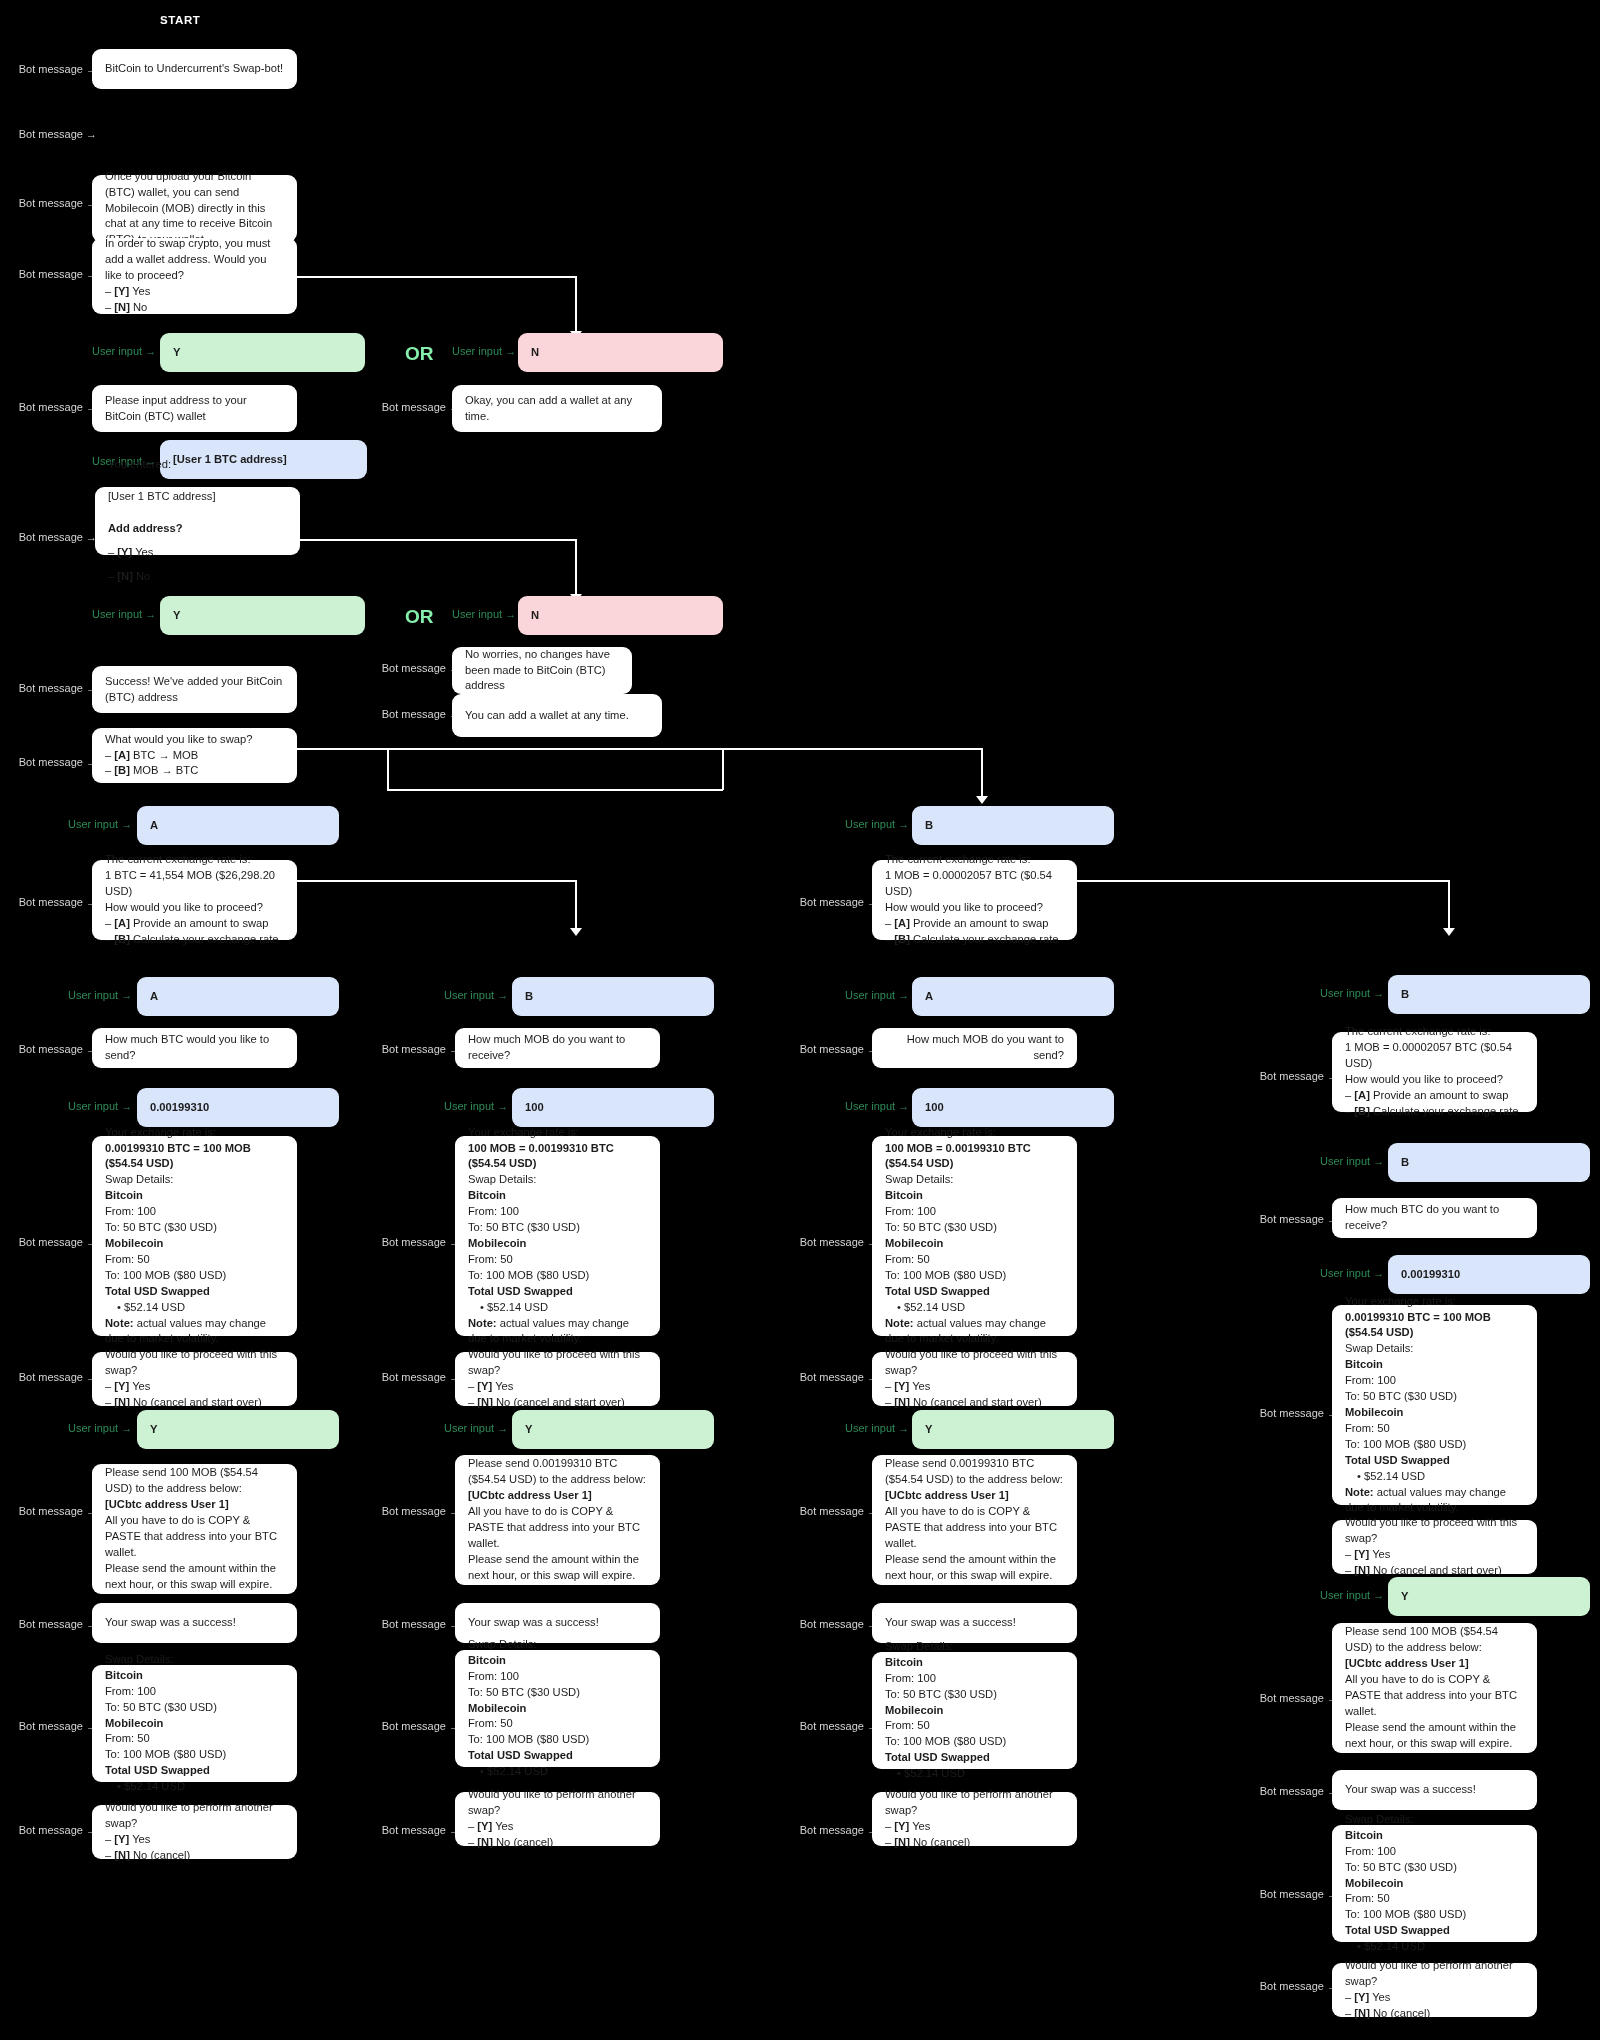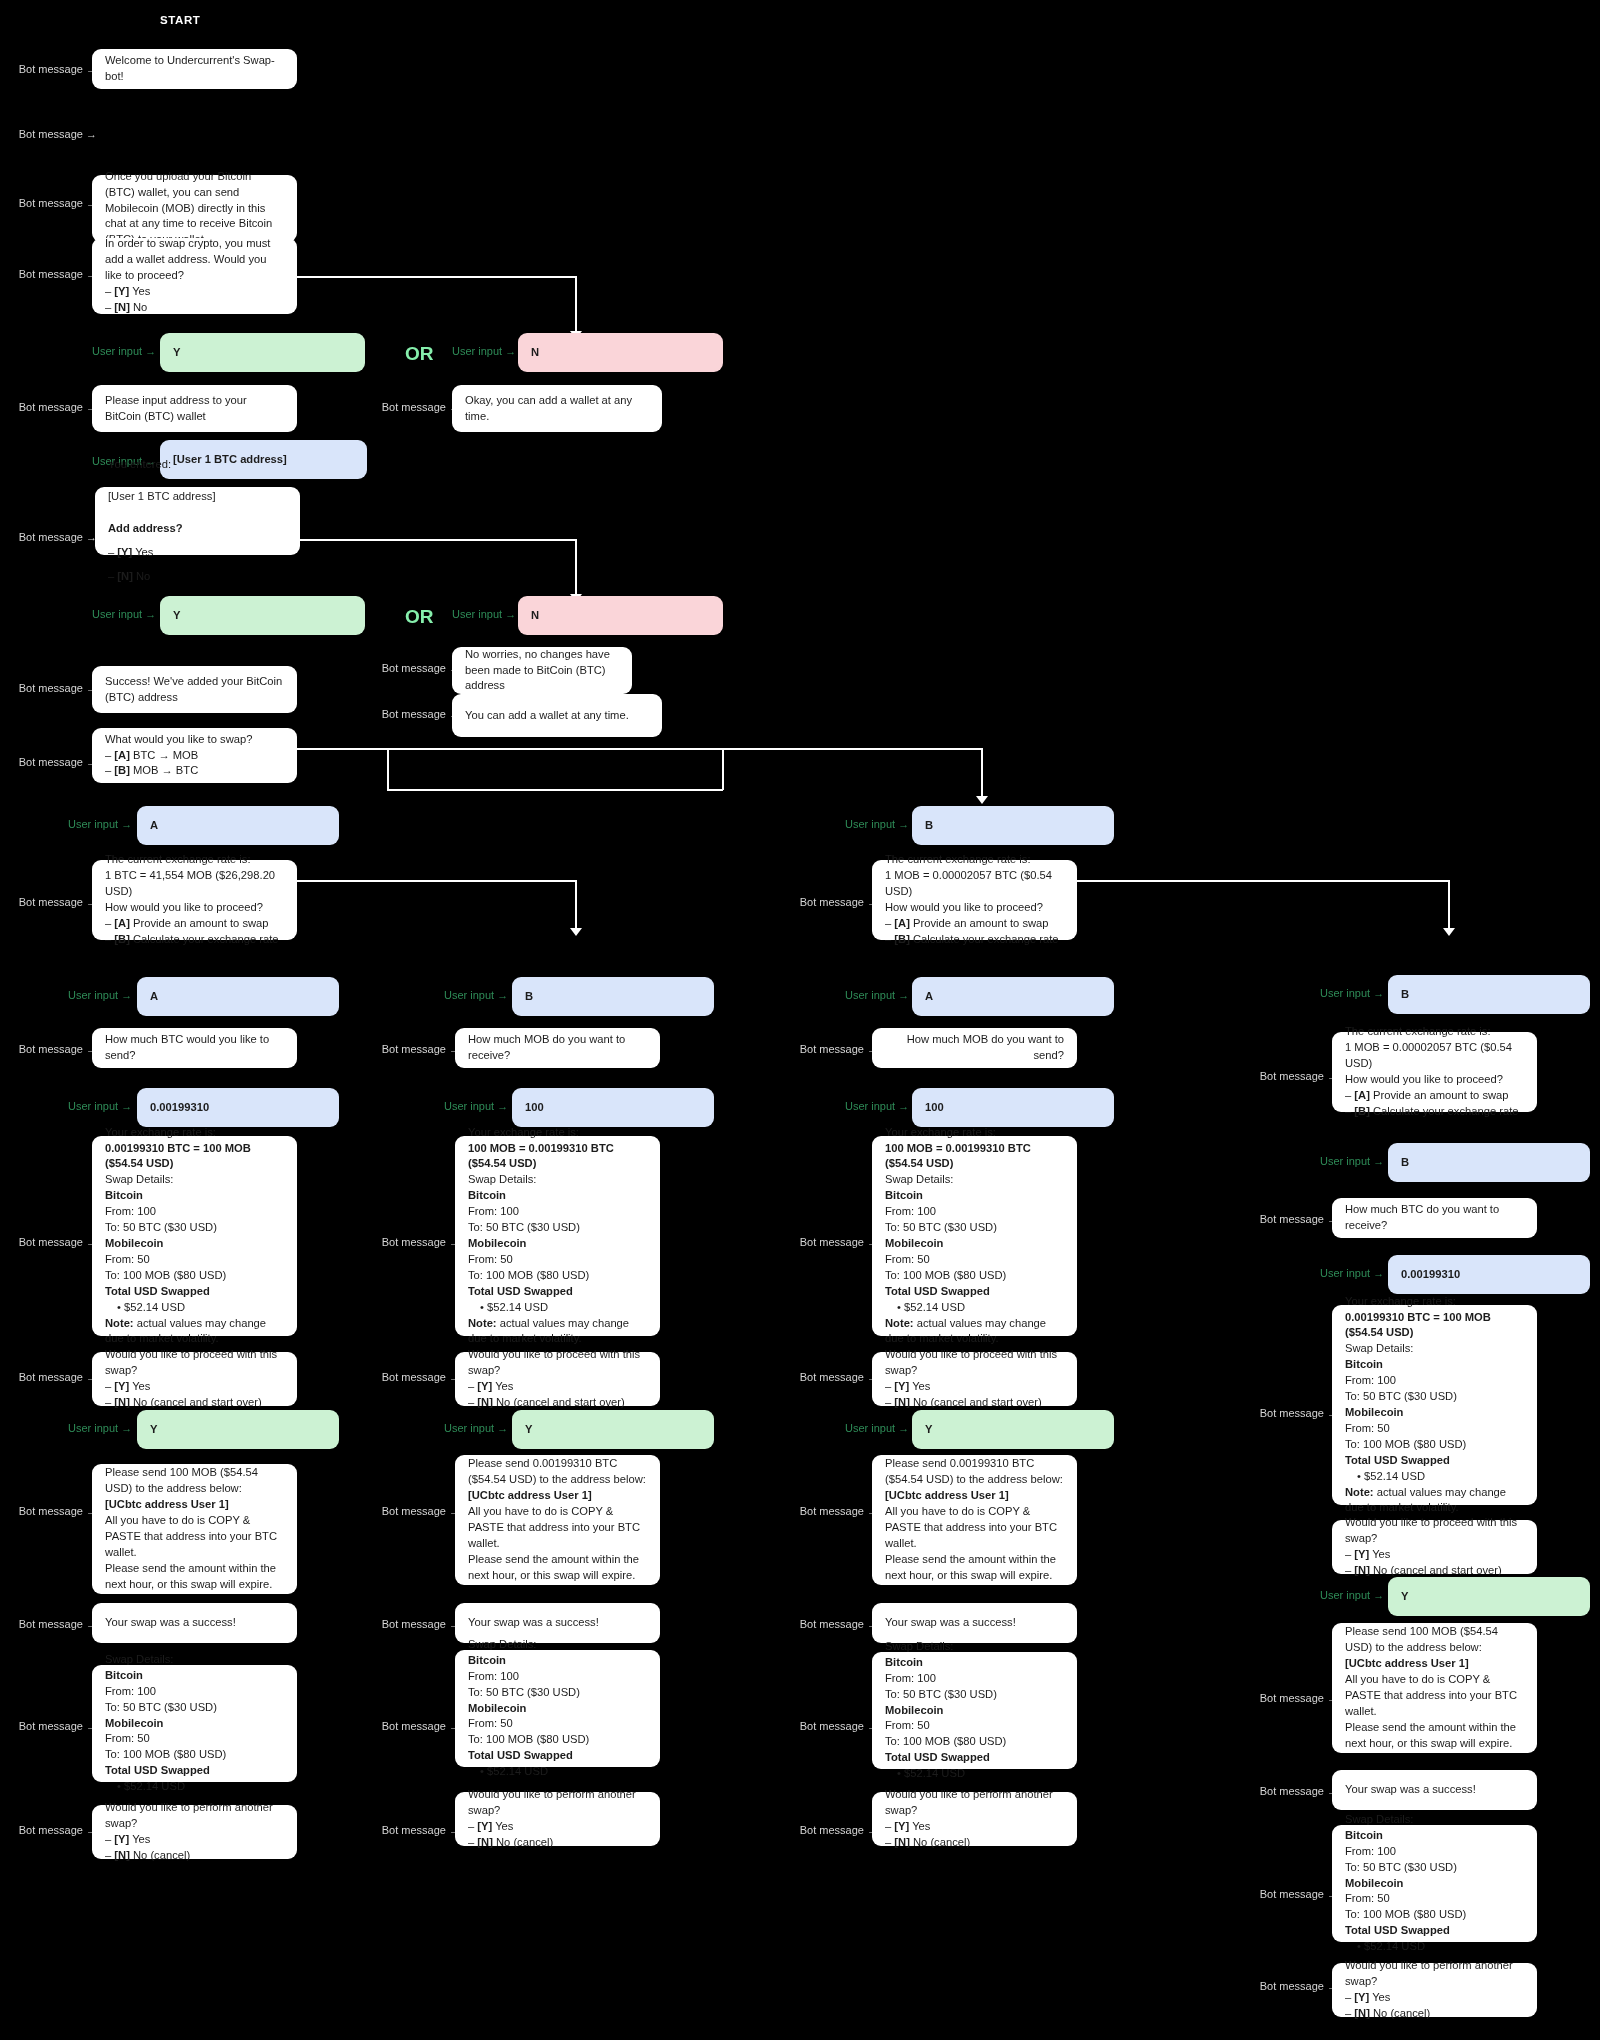--- a/index.html
+++ b/index.html
@@ -80,21 +80,21 @@
 </style>
 </head>
 <body>
 
 <div id="canvas">
 
   <div class="start-label" style="left:160px; top:14px;">START</div>
 
   <div class="node-label bot" style="left:12px; top:63px; width:85px;">Bot message →</div>
   <div class="bubble bot" style="left:92px; top:49px; width:205px; height:40px;">
-    <p>Welcome to Undercurrent's Swap-bot!</p>
+    <p>BitCoin to Undercurrent's Swap-bot!</p>
   </div>
 
   <div class="node-label bot" style="left:12px; top:128px; width:85px;">Bot message →</div>
 
   <div class="node-label bot" style="left:12px; top:197px; width:85px;">Bot message →</div>
   <div class="bubble bot" style="left:92px; top:175px; width:205px; height:67px;">
     <p>Once you upload your Bitcoin (BTC) wallet, you can send Mobilecoin (MOB) directly in this chat at any time to receive Bitcoin (BTC) to your wallet.</p>
   </div>
 
   <div class="node-label bot" style="left:12px; top:268px; width:85px;">Bot message →</div>

